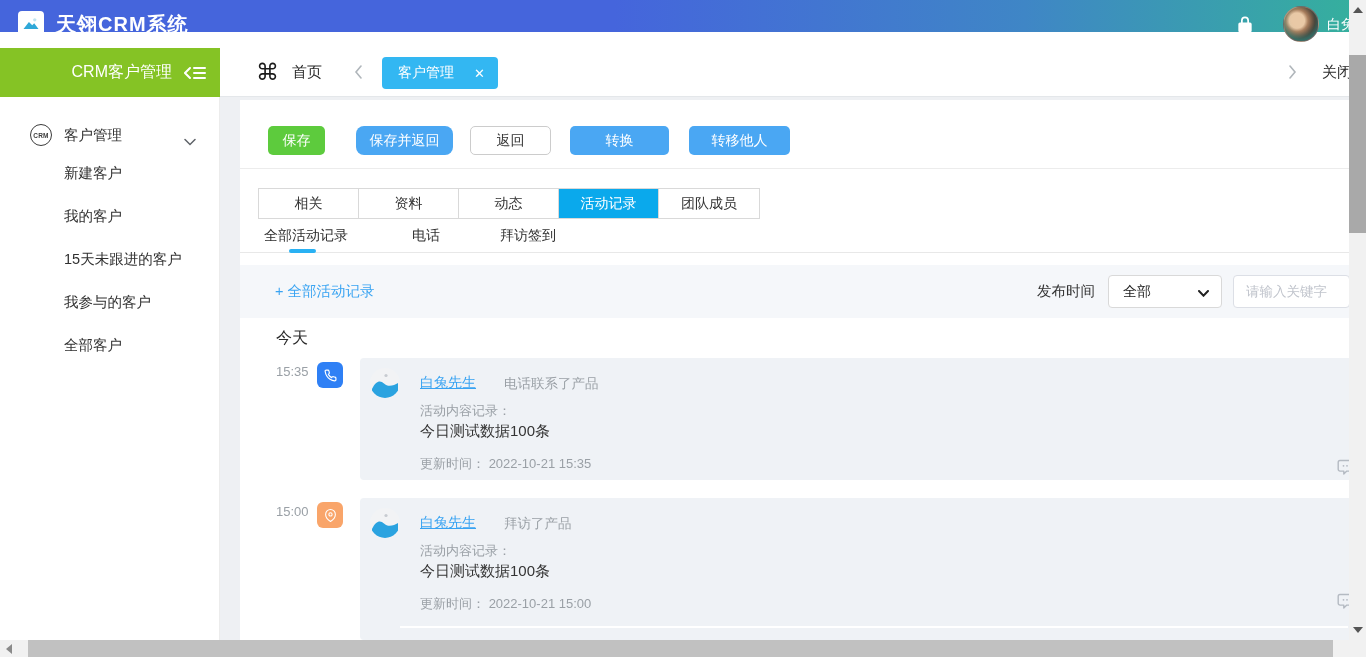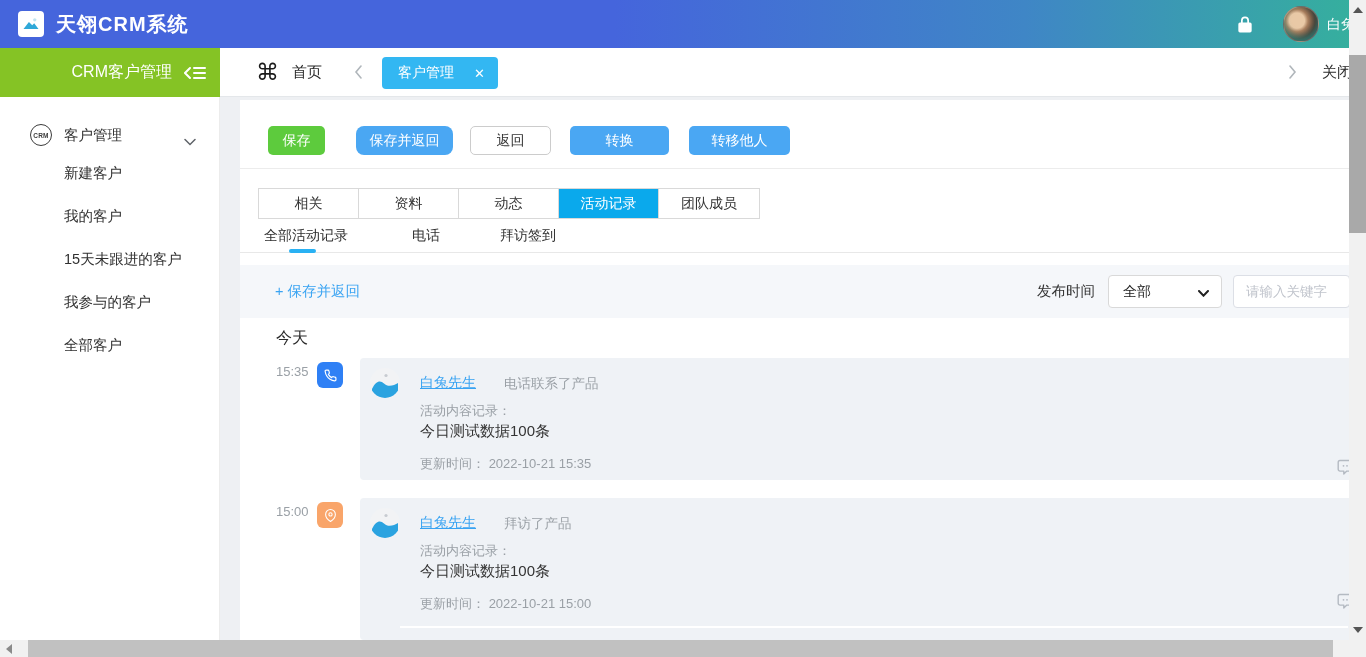--- a/index.html
+++ b/index.html
@@ -1,21 +1,21 @@
 <!DOCTYPE html>
 <html><head>
 <meta charset="utf-8">
 <style>
   * { margin:0; padding:0; box-sizing:border-box; }
   html,body { width:1366px; height:657px; overflow:hidden; }
   body { font-family:"Liberation Sans","DejaVu Sans",sans-serif; background:#fff; }
   .stage { position:relative; width:1366px; height:657px; overflow:hidden; background:#fff; }
 
   
-  .topbar { position:absolute; left:0; top:0; width:1366px; height:48px;
+  .topbar { position:absolute; left:0; top:0; width:1366px; height:32px;
     background:linear-gradient(90deg,#4565dc 0%,#4565dc 45%,#3f86c6 75%,#35b19c 100%); }
   .logo-box { position:absolute; left:18px; top:11px; width:26px; height:26px; background:#fff; border-radius:4px; display:flex; align-items:center; justify-content:center; }
   .app-title { position:absolute; left:56px; top:0; height:48px; line-height:48px; color:#fff; font-size:20px; font-weight:bold; letter-spacing:1px; }
   .lock-wrap { position:absolute; left:1237px; top:15px; width:16px; height:19px; }
   .avatar { position:absolute; left:1283px; top:6px; width:36px; height:36px; border-radius:50%;
     background:radial-gradient(circle at 38% 40%, #e9c9a6 0 26%, #a97f5e 38%, #4a3a30 62%, #24313a 100%);
     box-shadow:inset 0 -4px 6px rgba(40,170,160,.55); border:1px solid rgba(255,255,255,.25); }
   .user-name { position:absolute; left:1327px; top:0; height:48px; line-height:48px; color:#fff; font-size:14px; white-space:nowrap; }
 
   
@@ -194,21 +194,21 @@
     </div>
 
     <div class="subtabs">
       <span class="subtab" style="left:24px;">全部活动记录</span>
       <span class="subtab" style="left:172px;">电话</span>
       <span class="subtab" style="left:260px;">拜访签到</span>
       <span class="subtab-underline"></span>
     </div>
 
     <div class="filter-band">
-      <span class="new-record">+ 保存并返回</span>
+      <span class="new-record">+ 全部活动记录</span>
       <span class="publish-label">发布时间</span>
       <div class="time-select">
         <span class="time-select-value">全部</span>
         <span>
           <svg width="11" height="7" viewBox="0 0 11 7" fill="none" stroke="#222" stroke-width="2" stroke-linecap="round">
               <polyline points="1,1 5.5,5.7 10,1"></polyline>
             </svg>
         </span>
       </div>
       <input class="keyword-input" placeholder="请输入关键字" style="">

